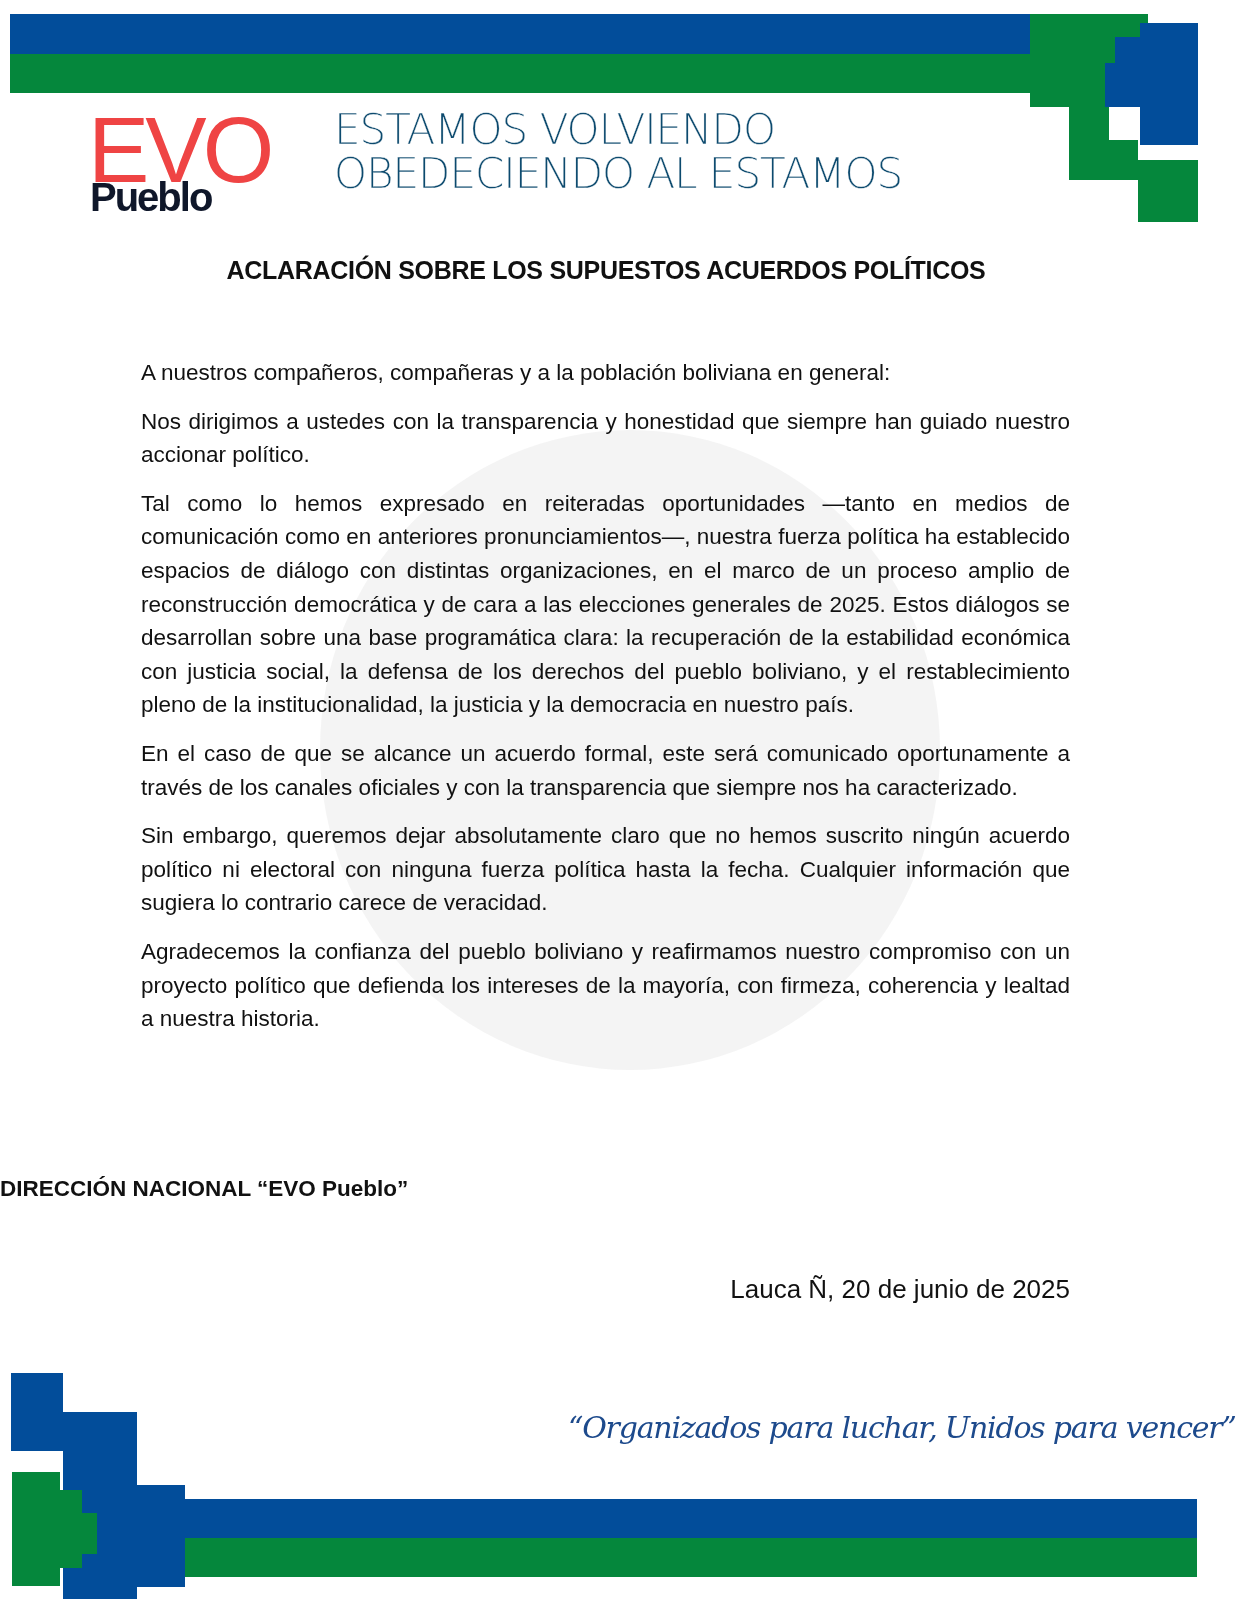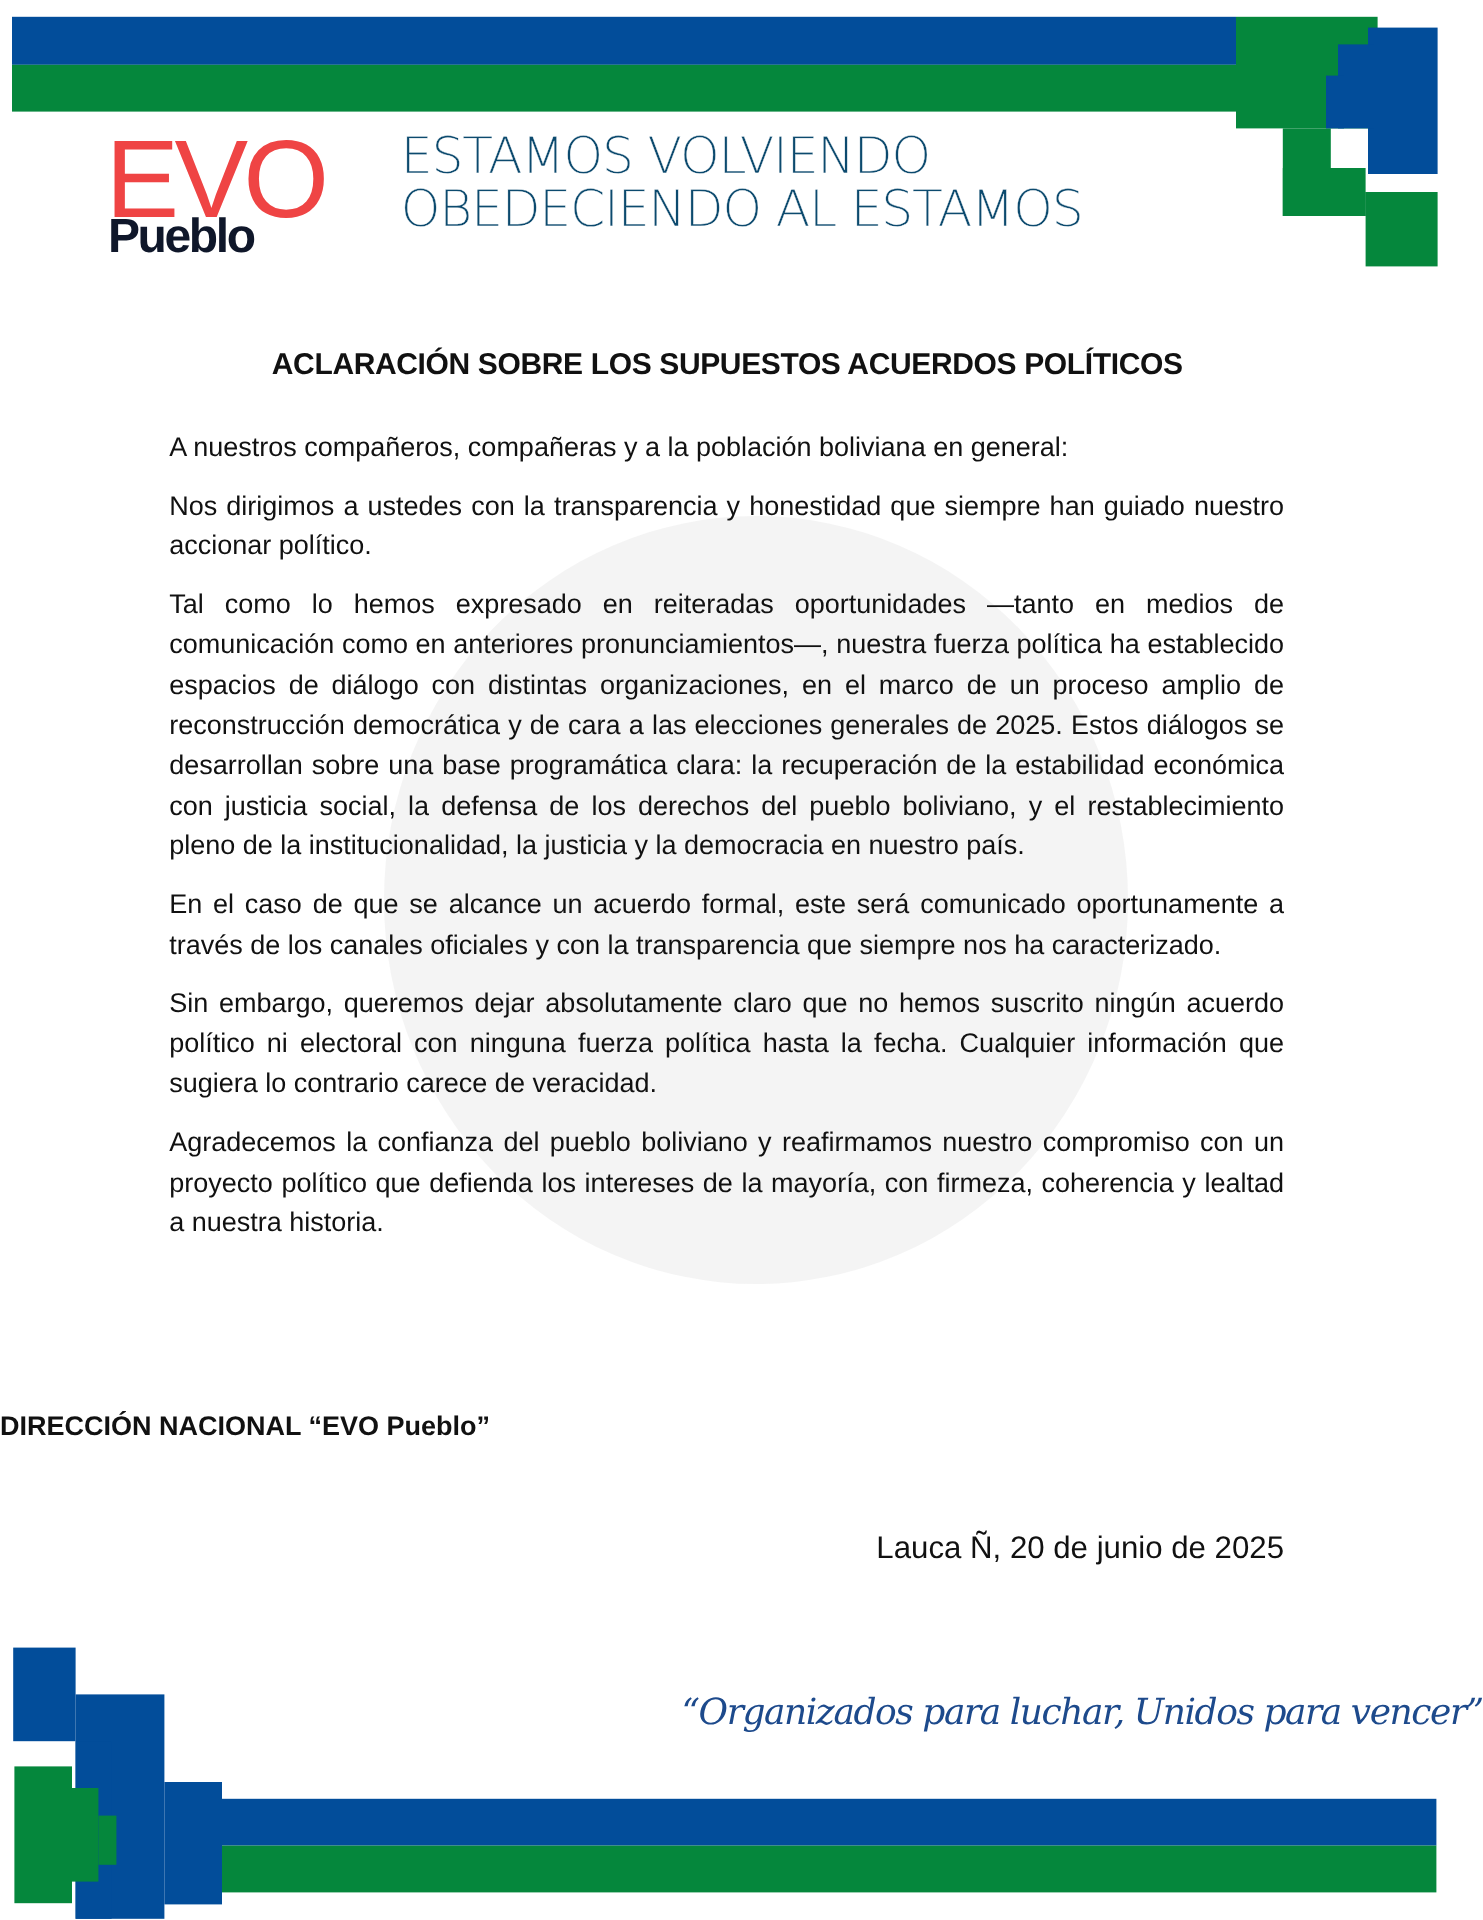--- a/index.html
+++ b/index.html
@@ -17,21 +17,21 @@
   .slogan { position: absolute; left: 334px; top: 108px; width: 640px; color: #0c4a6e;
             font-family: "DejaVu Sans", sans-serif; font-weight: 300; font-size: 42px; line-height: 44px;
             letter-spacing: -1px; -webkit-text-stroke: 0.3px #ffffff; }
   .slogan div { white-space: nowrap; }
 
   
   .watermark { position: absolute; left: 320px; top: 430px; width: 620px; height: 640px;
                border-radius: 50%; background: #f0f0f0; opacity: 0.7; }
 
   .title { position: absolute; left: 0; width: 1212px; top: 256px; text-align: center;
-           font-weight: 700; font-size: 25px; letter-spacing: -0.3px; margin-top: 34px; }
+           font-weight: 700; font-size: 25px; letter-spacing: -0.3px; }
   .body { position: absolute; left: 141px; top: 356px; width: 929px; font-size: 22.5px;
           line-height: 33.6px; text-align: justify; }
   .body p { margin: 0 0 15px 0; }
   .signature { position: absolute; left: 0; width: 1212px; top: 1176px; text-align: left;
                font-weight: 700; font-size: 22.5px; }
   .place-date { position: absolute; right: 166px; top: 1274px; font-size: 26px; }
   .motto { position: absolute; left: 568px; top: 1410px; width: 620px; color: #1d4a8c;
            font-family: "DejaVu Serif", serif; font-style: italic; font-size: 30px; white-space: nowrap;
            letter-spacing: -1.2px; }
 </style>

